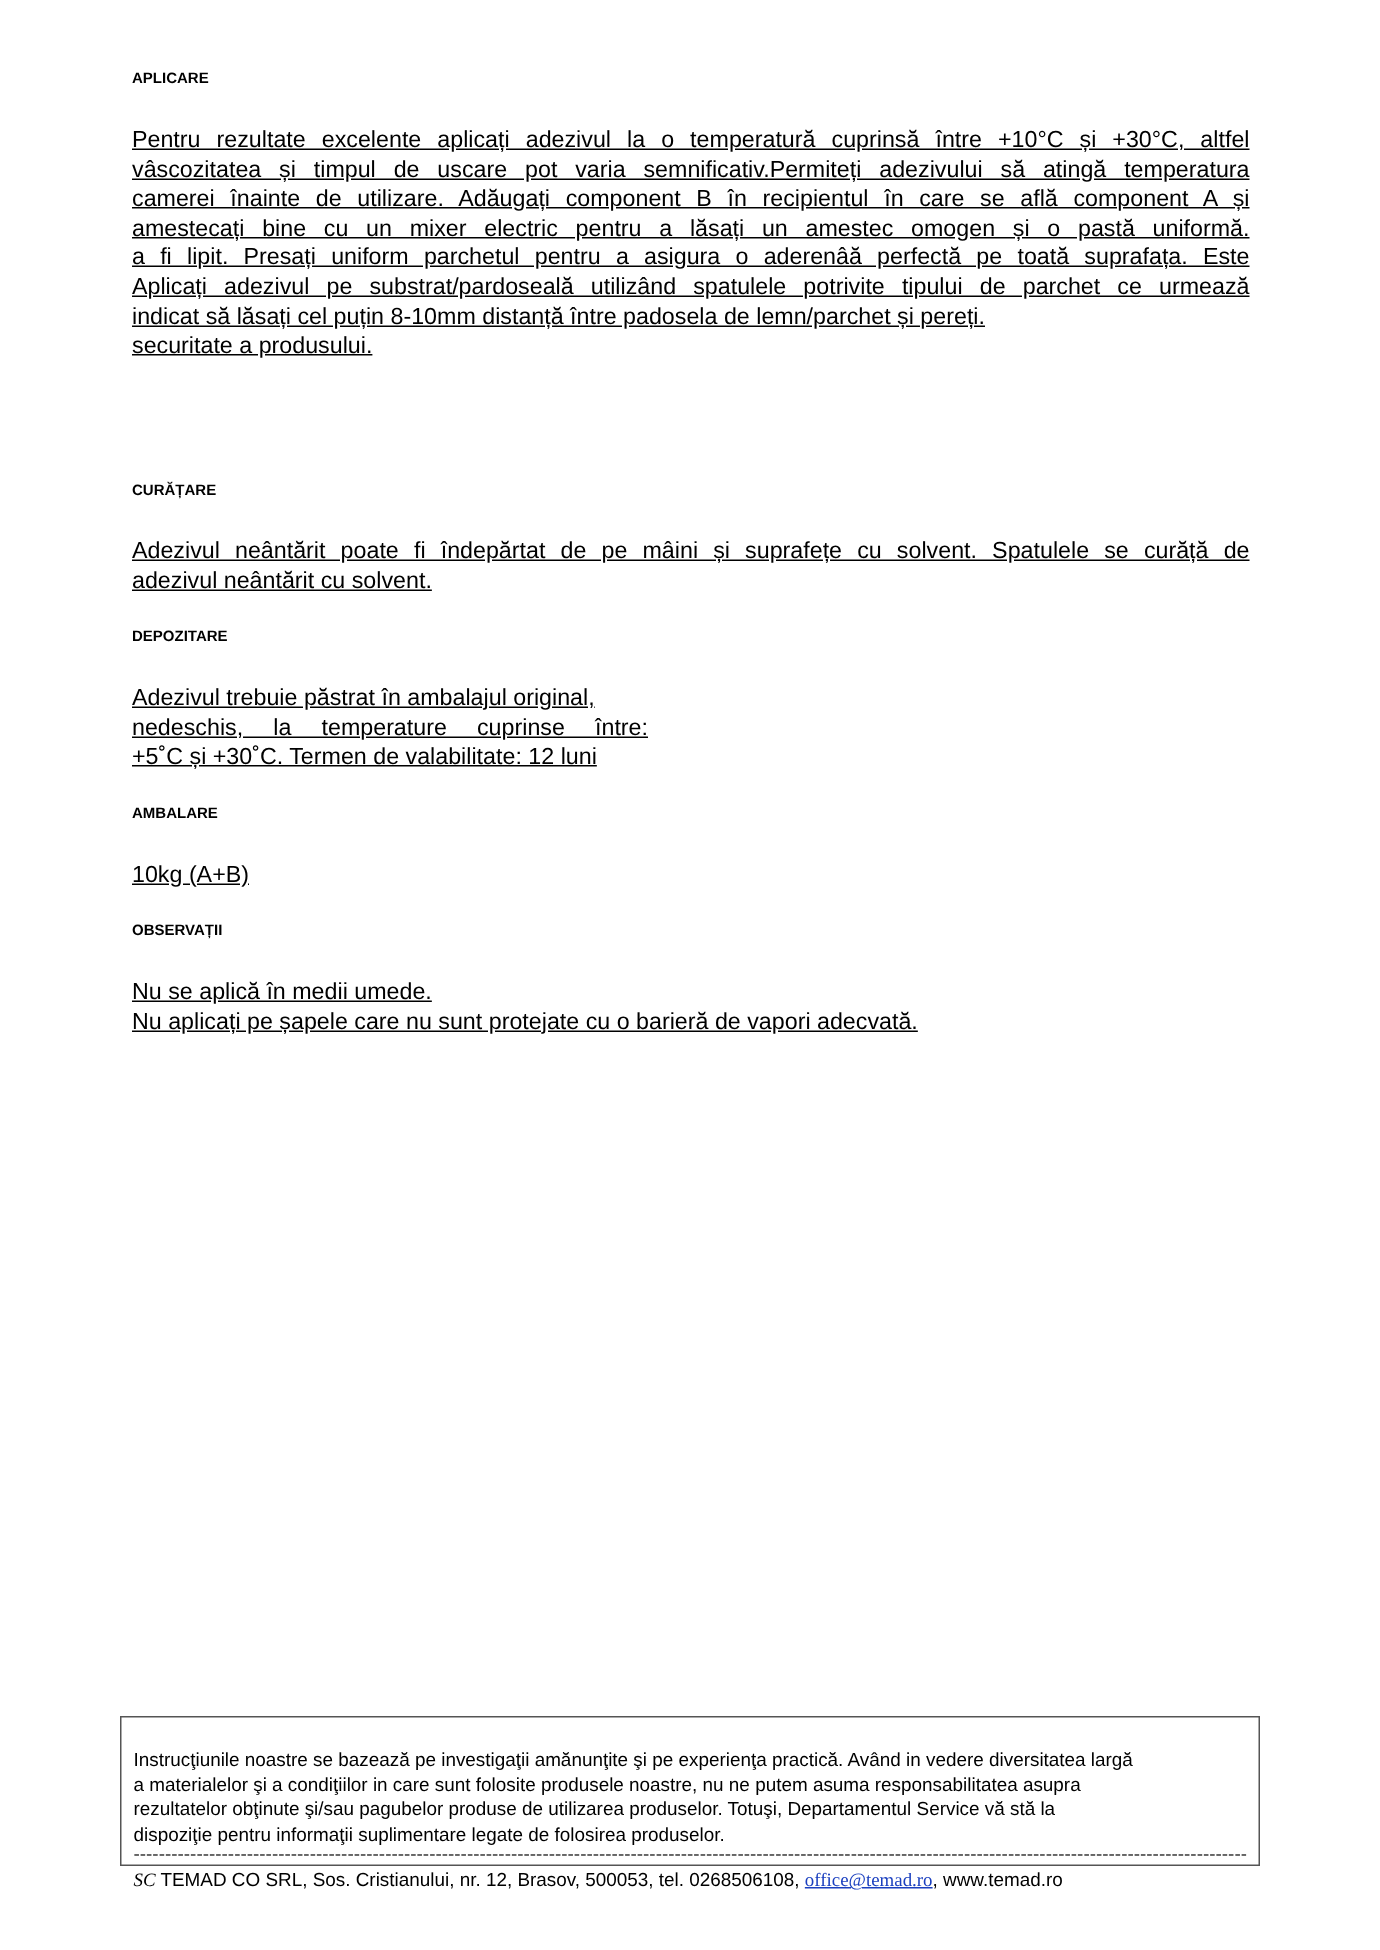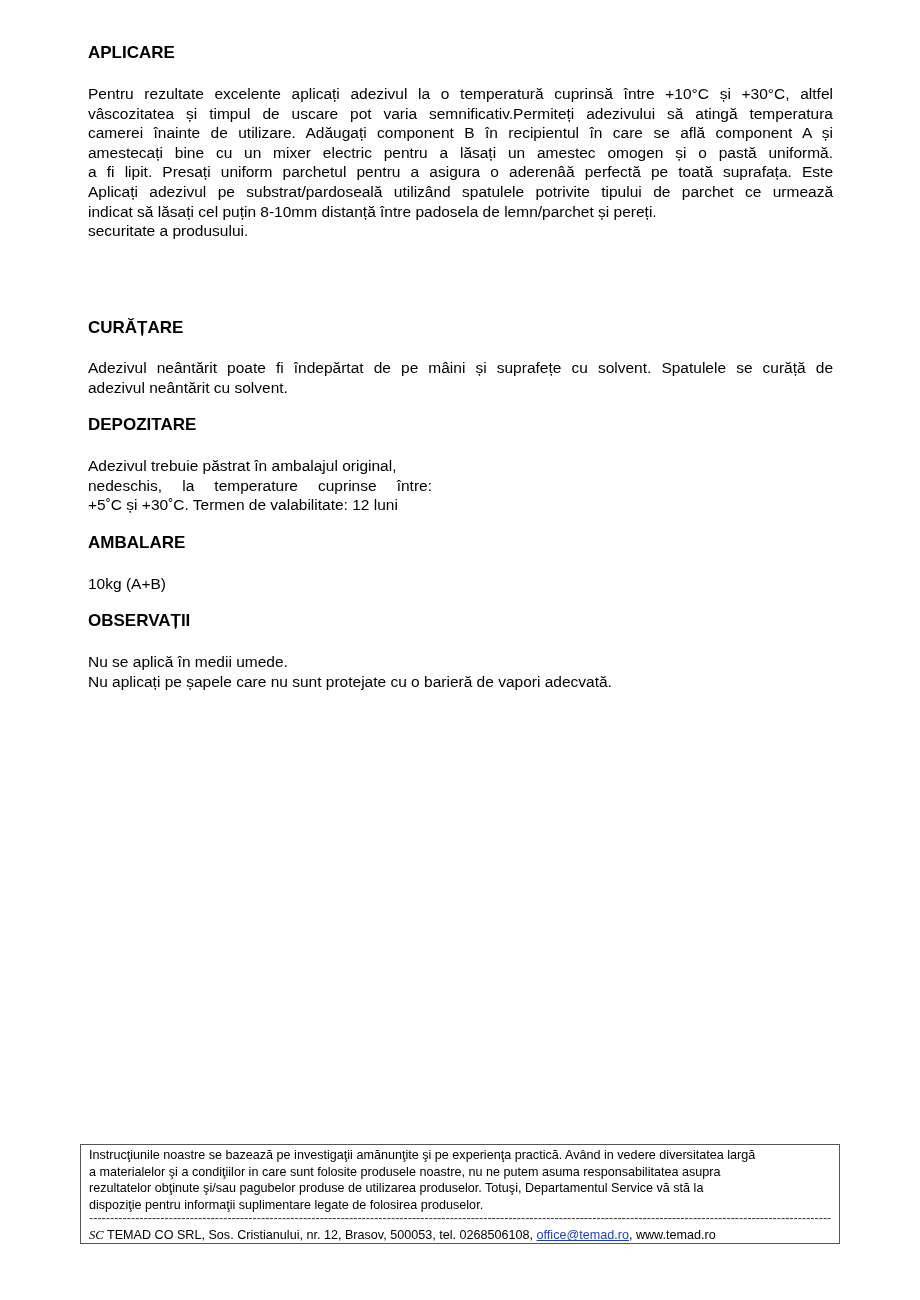--- a/index.html
+++ b/index.html
@@ -1,29 +1,29 @@
 <!DOCTYPE html>
 <html><head>
 <meta charset="utf-8">
 <style>
   html, body { margin: 0; padding: 0; background: #ffffff; }
   body { width: 920px; height: 1300px; position: relative; overflow: hidden;
          font-family: "Liberation Sans", sans-serif; color: #000; }
   .page { position: absolute; left: 88px; top: 0; width: 745px; }
-  .heading { font-weight: bold; font-size: 17px; line-height: 18px; margin: 0; position: absolute; left: 0; }
-  .para { font-size: 15.5px; line-height: 19.6px; text-align: justify; margin: 0; position: absolute; left: 0; width: 745px; }
+  .heading { font-weight: bold; font-size: 10px; line-height: 18px; margin: 0; position: absolute; left: 0; }
+  .para { font-size: 15.5px; line-height: 19.6px; text-align: justify; margin: 0; position: absolute; left: 0; width: 745px; text-decoration: underline; }
   .para span.line { display: block; }
   .just { text-align: justify; text-align-last: justify; }
   .footer { position: absolute; left: 80px; top: 1144px; width: 760px; height: 100px;
-            border: 1px solid #555; box-sizing: border-box; padding: 2px 8px 0 8px;
+            border: 1px solid #555; box-sizing: border-box; padding: 20px 8px 0 8px;
             font-size: 12.6px; line-height: 16.6px; }
   .footer .dash { overflow: hidden; white-space: nowrap; height: 14px; line-height: 10px; color: #333; letter-spacing: 0px; }
   .footer .company { white-space: nowrap; }
   .footer .sc { font-family: "Liberation Serif", serif; font-style: italic; }
-  .footer a { color: #1a3fbf; text-decoration: underline; }
+  .footer a { color: #1a3fbf; text-decoration: underline; font-family: Liberation Serif, serif; }
 </style>
 </head>
 <body>
 
 <div class="page">
 
   <h2 class="heading" style="top:44px">APLICARE</h2>
   <div class="para" style="top:84px">
     <span class="line just">Pentru rezultate excelente aplicați adezivul la o temperatură cuprinsă între +10°C și +30°C, altfel</span>
     <span class="line just">vâscozitatea și timpul de uscare pot varia semnificativ.Permiteți adezivului să atingă temperatura</span>

